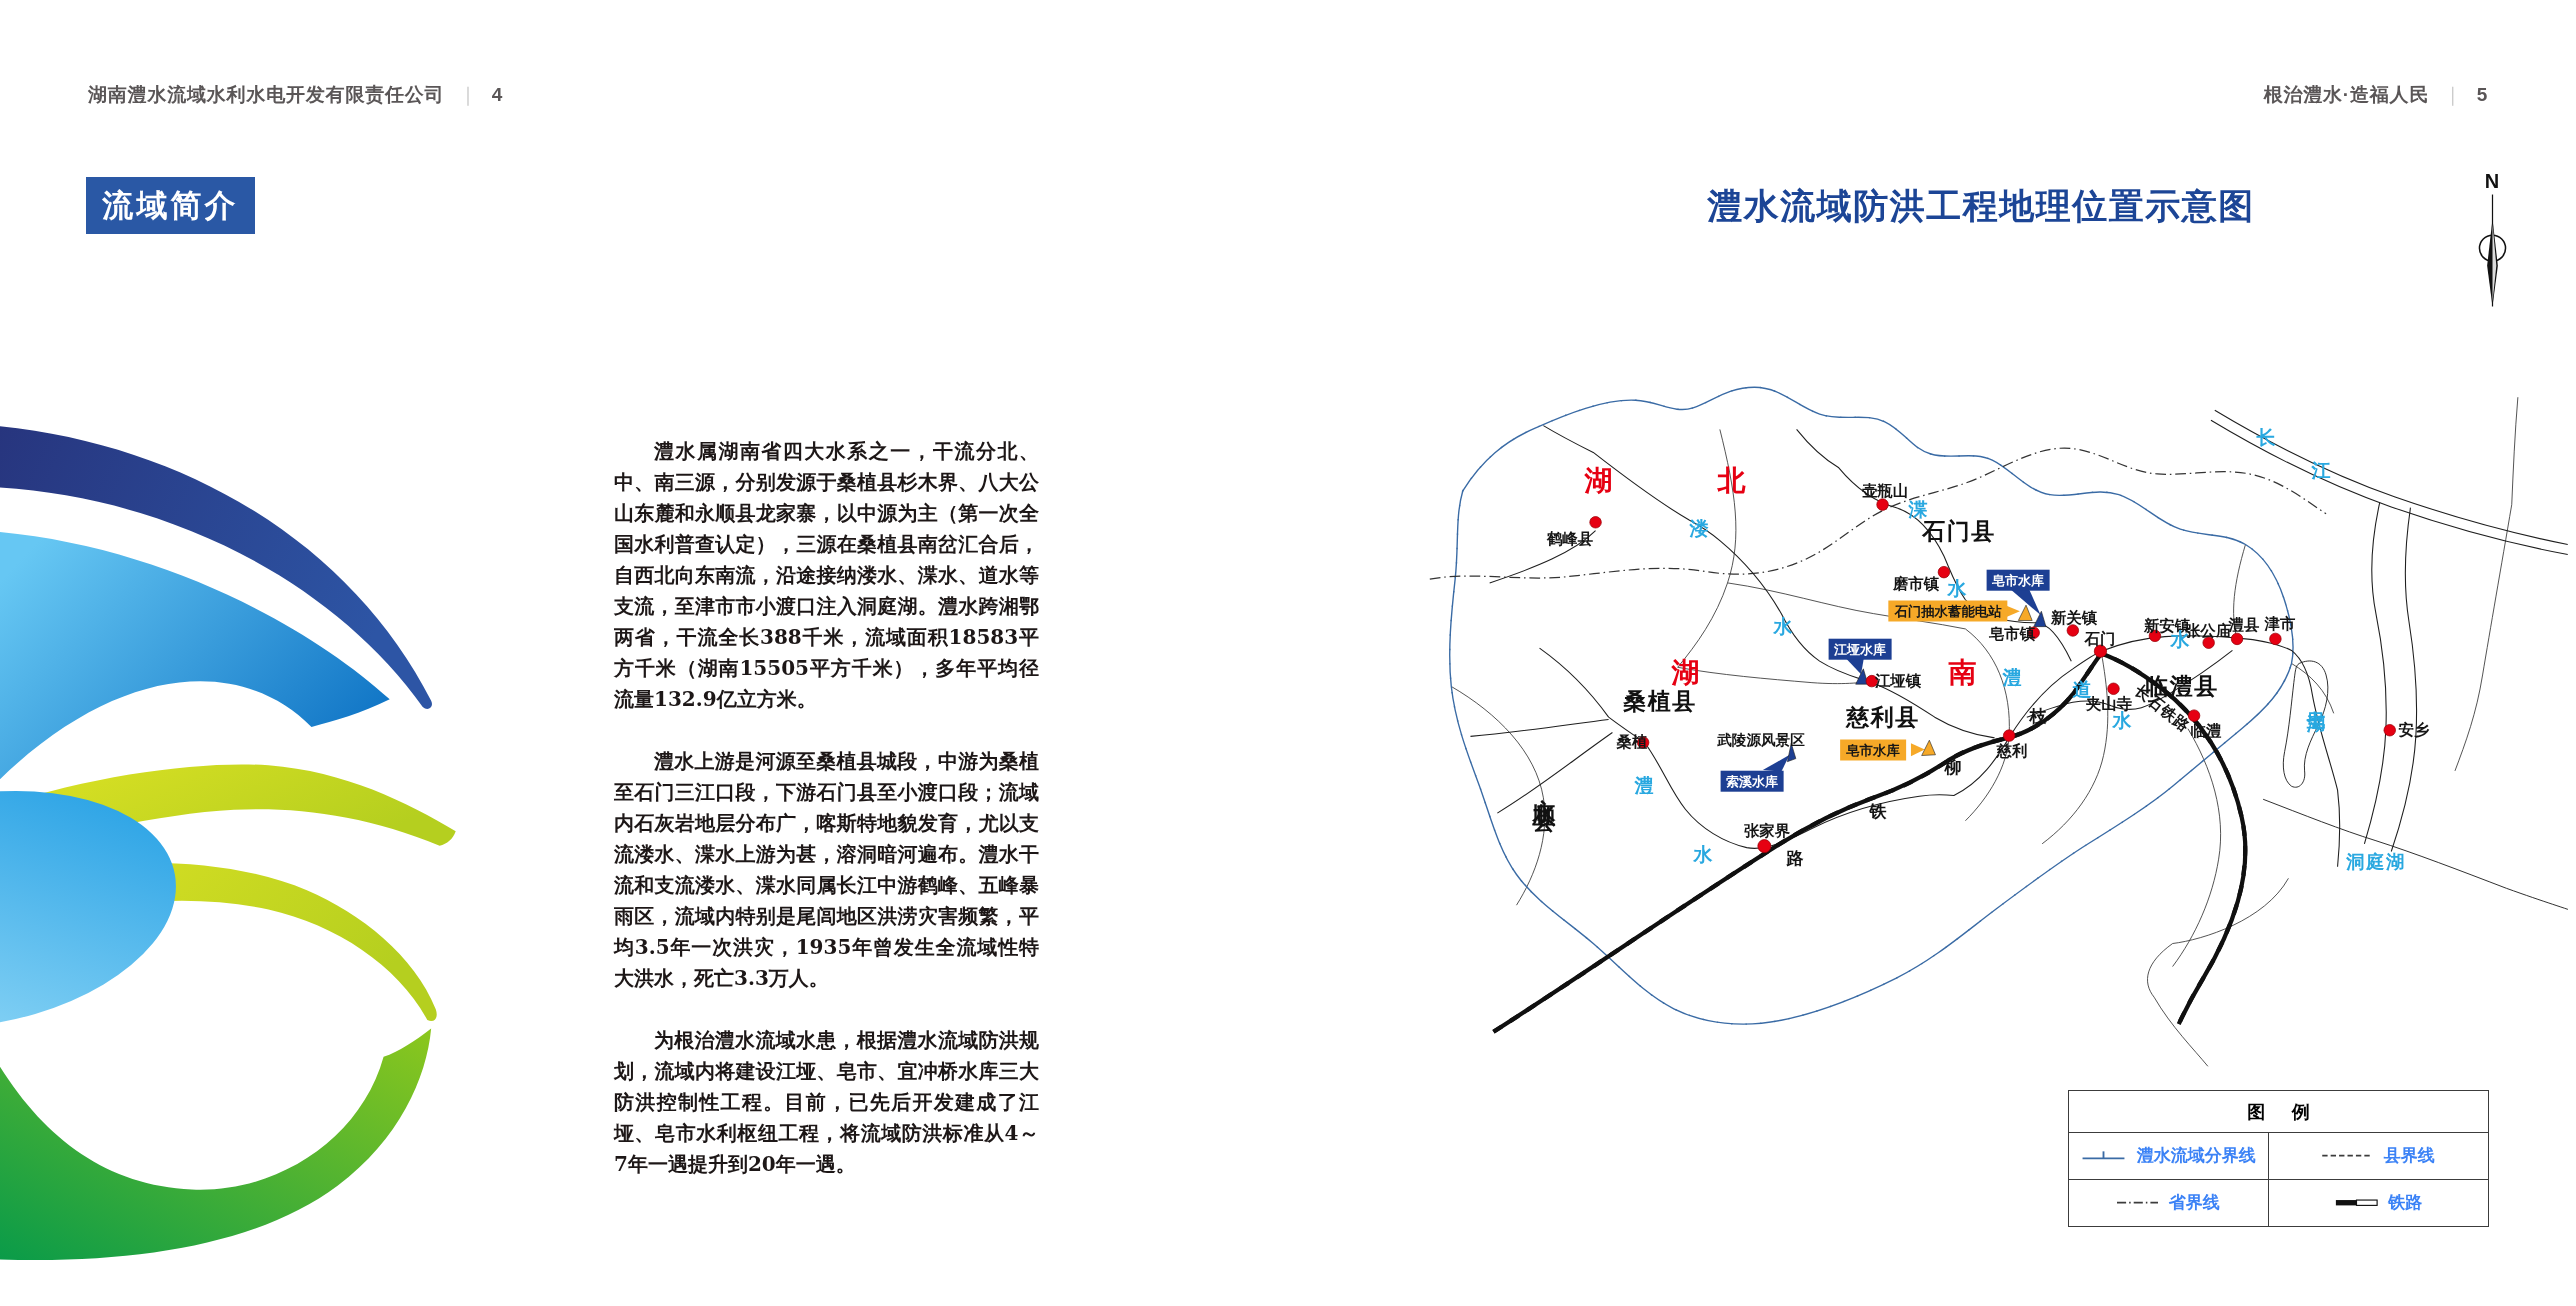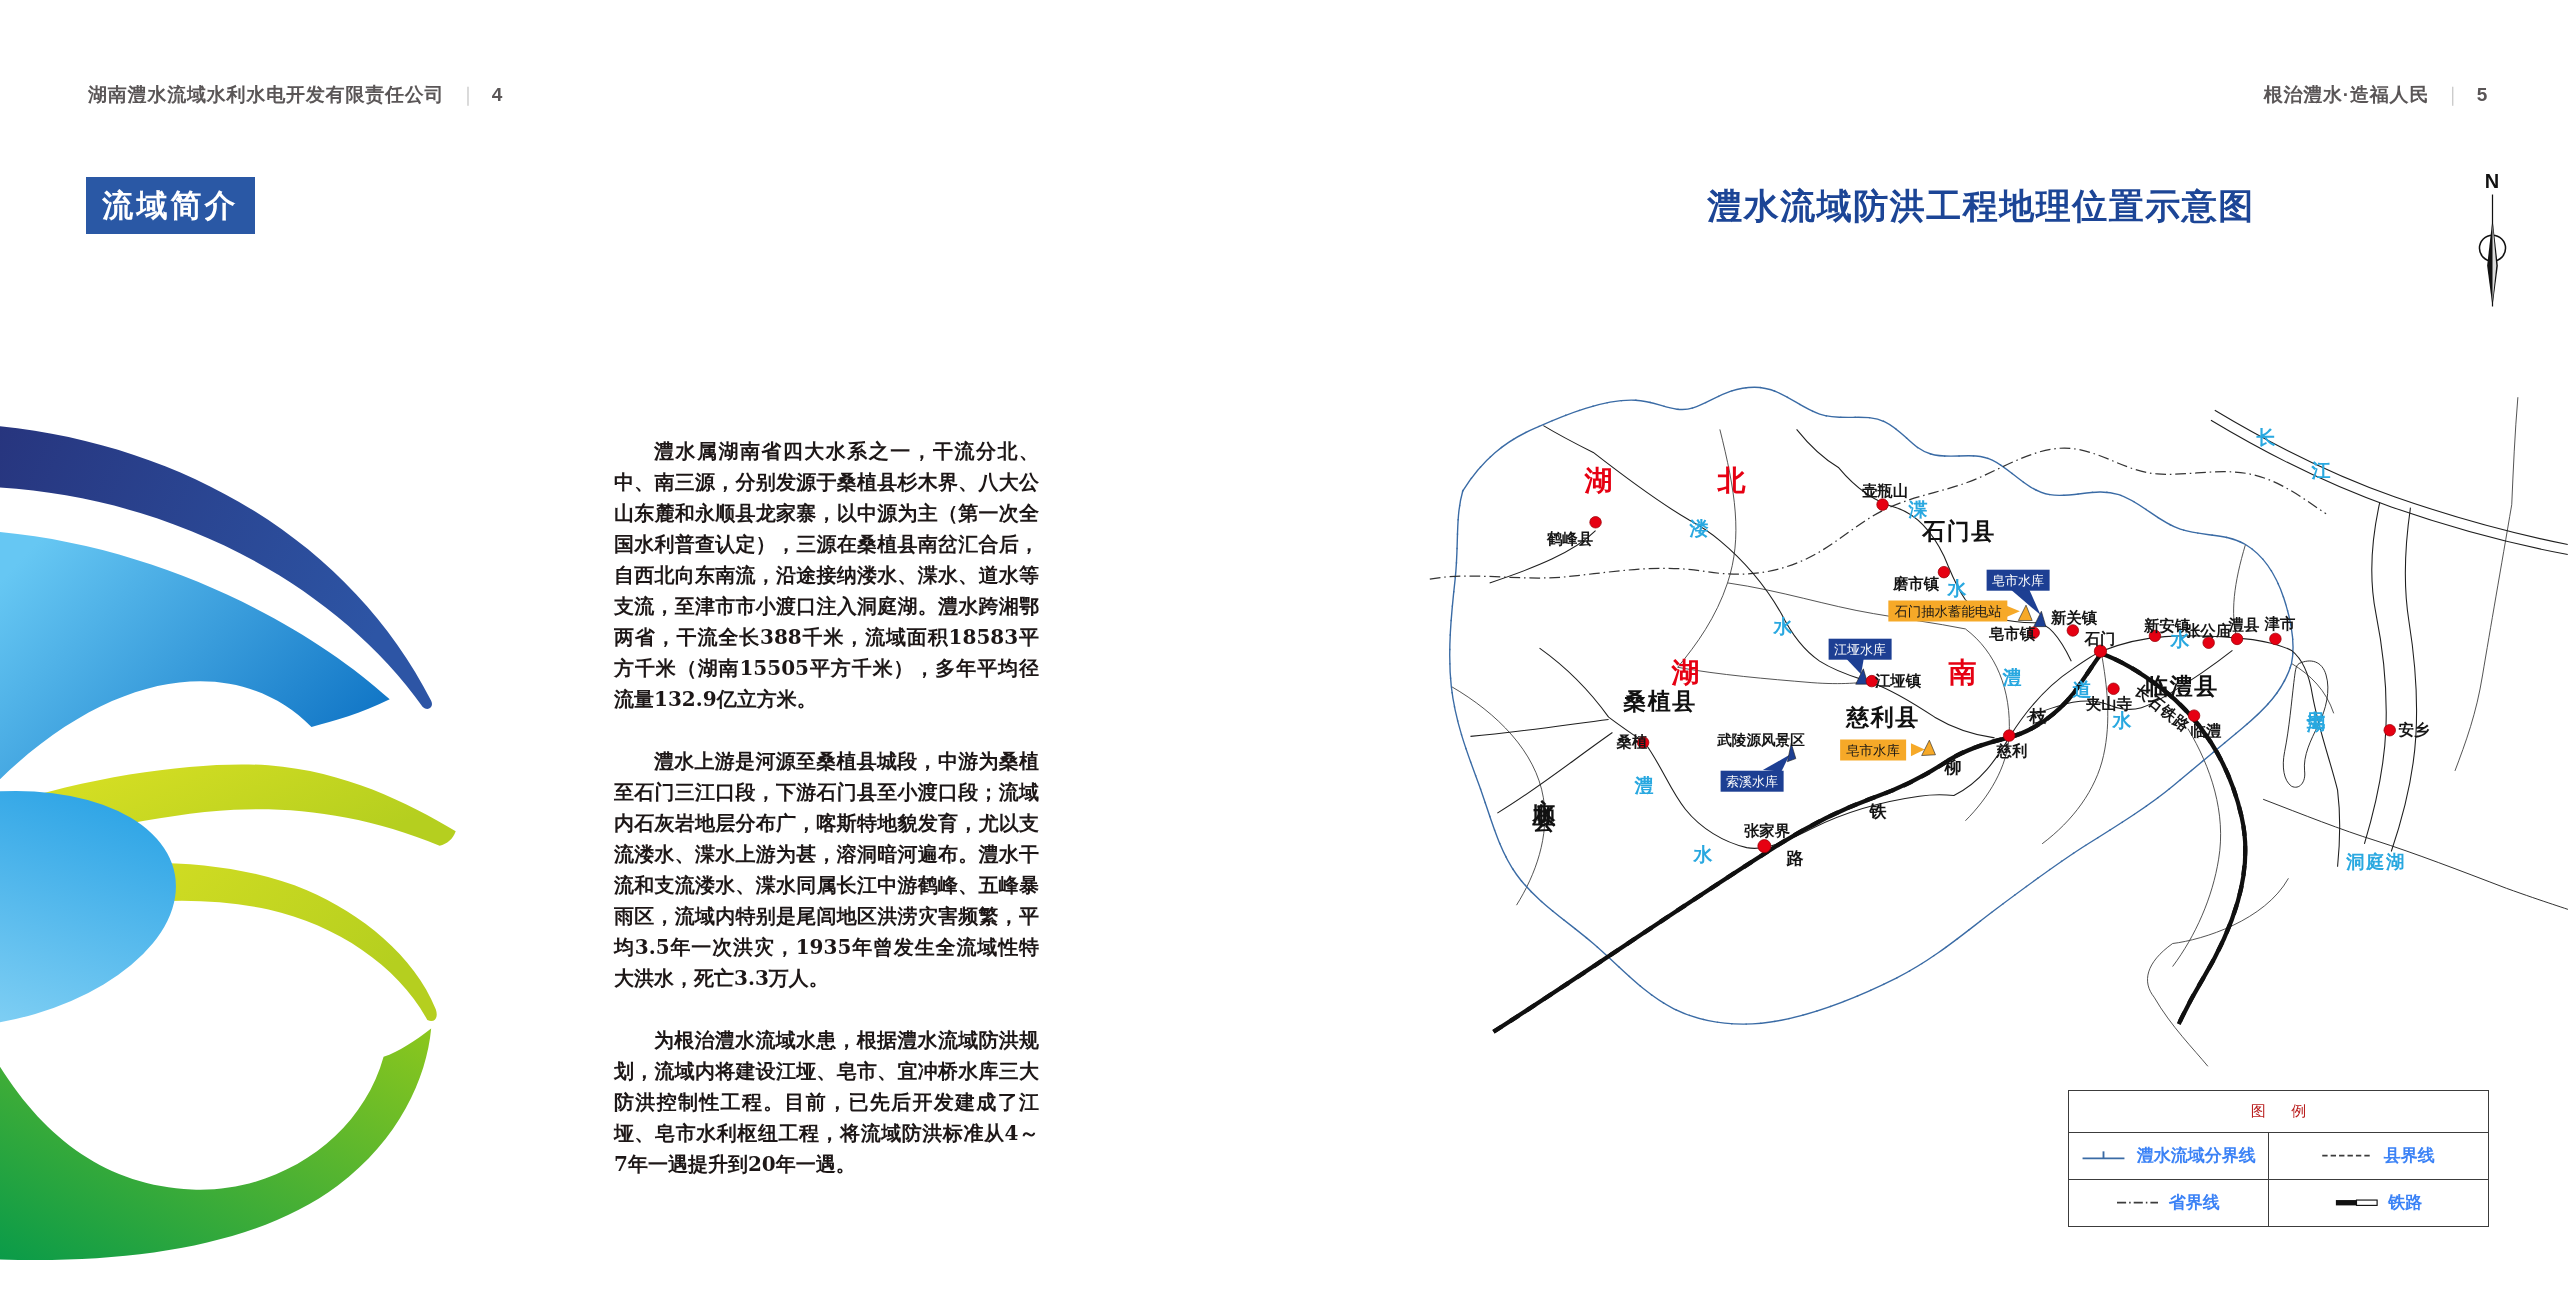--- a/index.html
+++ b/index.html
@@ -24,27 +24,27 @@
   .twn{font-size:15.4px;color:#151515}
   .cnty{font-size:23px;color:#111;letter-spacing:1.5px}
   .vert{writing-mode:vertical-rl;letter-spacing:6.1px}
   .prov{font-size:28px;color:#e60012;letter-spacing:0.8px}
   .riv{font-size:19px;color:#29a8e0}
   .lake{font-size:18.4px;color:#29a8e0;letter-spacing:1.5px}
   .railc{font-size:17px;color:#141414}
   .rail2{font-size:15.4px;color:#141414;transform:translate(-50%,-50%) rotate(38deg);letter-spacing:0.8px}
   .scenic{font-size:14.6px;color:#151515}
   .co{position:absolute;transform:translate(-50%,-50%);display:flex;align-items:center;justify-content:center;
-      font-weight:normal;white-space:nowrap;line-height:1}
+      font-weight:bold;white-space:nowrap;line-height:1}
   .co-navy{background:#1d3f93;color:#ffffff;font-size:13px;padding:3.8px 5.4px}
   .co-orange{background:#f6a928;color:#161616;font-size:13.4px;padding:3.8px 6.1px}
   
   .legend{left:2068px;top:1090px;width:421px;height:137px;border:1.5px solid #3c3c3c;background:#fff;box-sizing:border-box}
   .legend-hd{height:41px;border-bottom:1.5px solid #3c3c3c;display:flex;align-items:center;justify-content:center;
-             font-size:15px;font-weight:normal;letter-spacing:10.7px;color:#b91c1c;text-indent:10.7px}
+             font-size:18px;font-weight:bold;letter-spacing:10.7px;color:#000000;text-indent:10.7px}
   .legend-grid{display:grid;grid-template-columns:200px 1fr;grid-template-rows:1fr 1fr;height:93px}
   .lcell{display:flex;align-items:center;justify-content:center;gap:10.7px;box-sizing:border-box}
   .lcell.c1{border-right:1.5px solid #3c3c3c}
   .lcell.r1{border-bottom:1.5px solid #3c3c3c}
   .llabel{font-size:17px;font-weight:bold;color:#3b82f6}
 </style>
 </head>
 <body>
 
 <div class="abs hdr" style="left:88px;top:82px">

